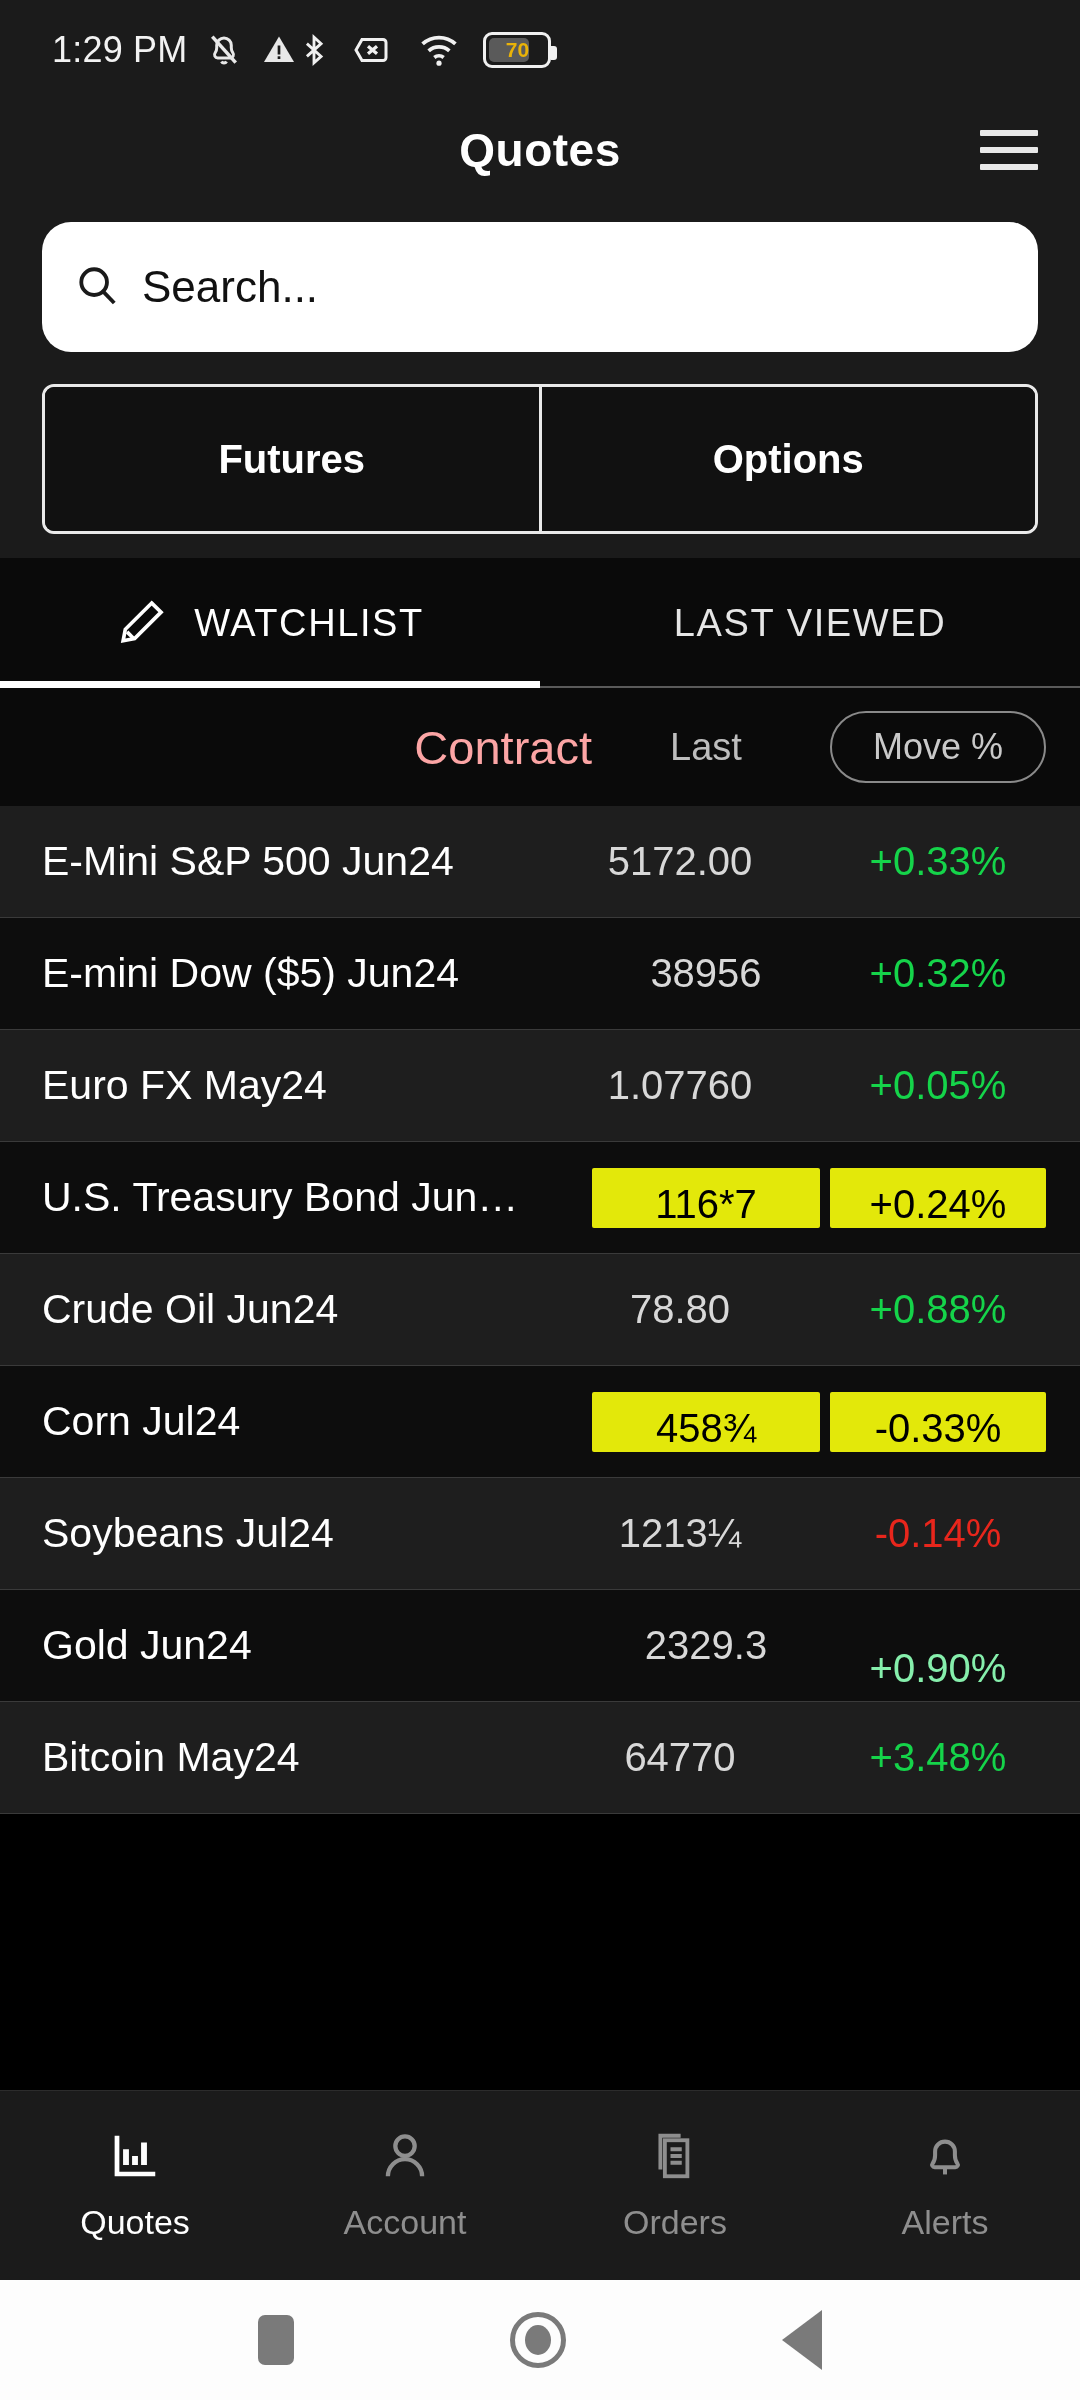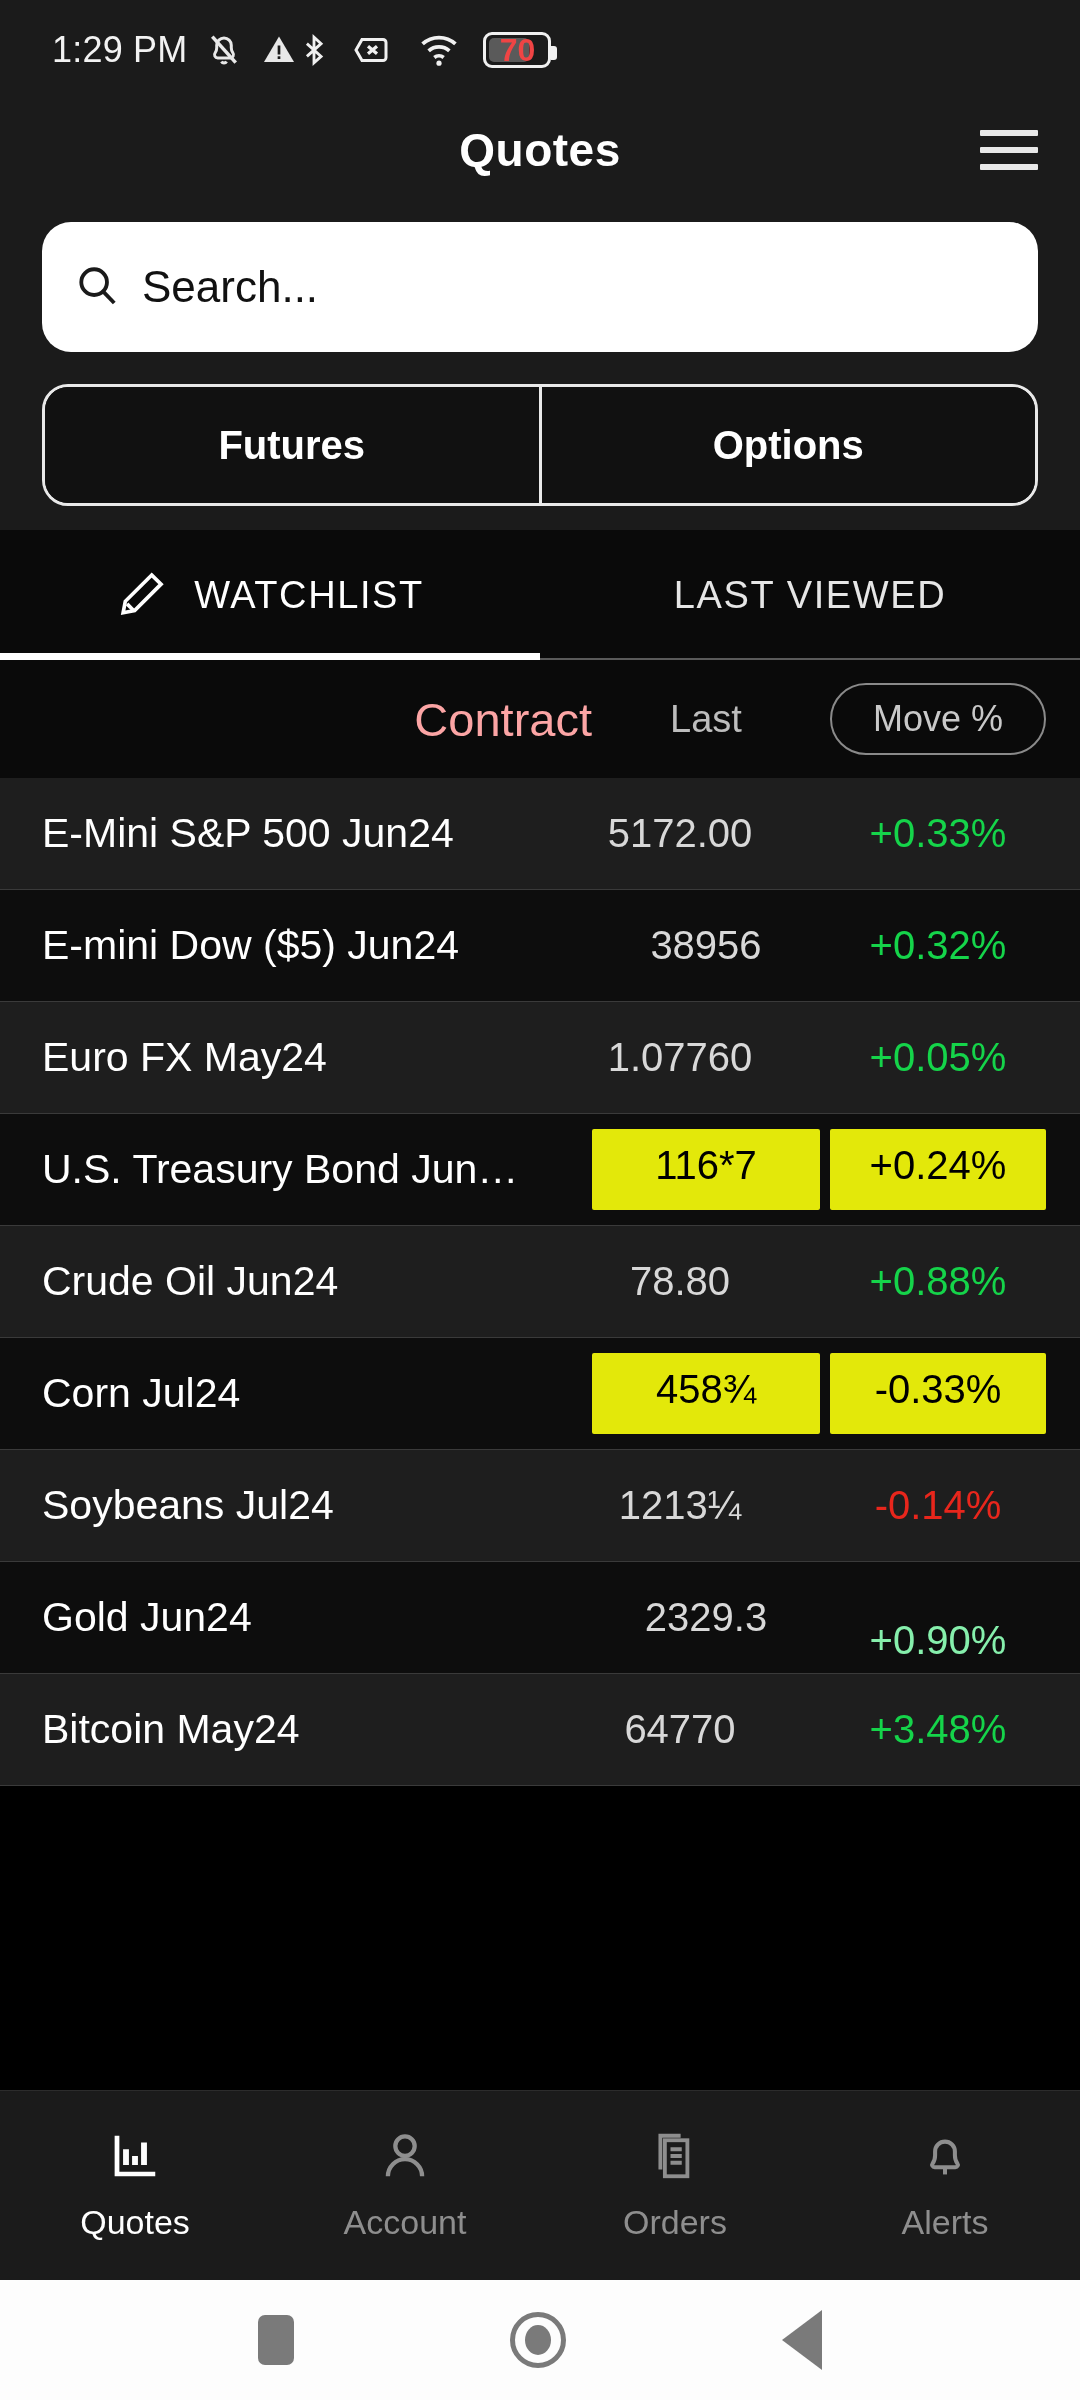--- a/index.html
+++ b/index.html
@@ -23,21 +23,21 @@
   .sb-icon { display:flex; align-items:center; }
   .batt {
     position:relative; width:68px; height:36px; border:3px solid #f0f0f0;
     border-radius:9px; display:flex; align-items:center; justify-content:center;
   }
   .batt:after {
     content:""; position:absolute; right:-9px; top:11px; width:6px; height:14px;
     background:#f0f0f0; border-radius:0 3px 3px 0;
   }
   .batt-fill { position:absolute; left:3px; top:3px; bottom:3px; width:40px; background:#5a5a5a; border-radius:5px; }
-  .batt-num { position:relative; color:#ef4444; font-size:32px; font-weight:bold; z-index:2; }
+  .batt-num { position:relative; color:#eab308; font-size:21px; font-weight:bold; z-index:2; }
 
   
   .appbar {
     height:100px; flex:0 0 100px; background:#1b1b1b;
     display:flex; align-items:center; justify-content:center; position:relative;
   }
   .app-title { color:#fff; font-size:46px; font-weight:bold; letter-spacing:0.5px; }
   .hamburger {
     position:absolute; right:42px; top:50%; transform:translateY(-50%);
     width:58px; height:40px; display:flex; flex-direction:column; justify-content:space-between;
@@ -49,21 +49,21 @@
   .searchwrap { flex:0 0 170px; background:#1b1b1b; padding:22px 42px 18px 42px; }
   .searchbar {
     width:100%; height:130px; background:#fff; border-radius:29px;
     display:flex; align-items:center; padding:0 32px; gap:22px;
   }
   .search-ph { color:#111; font-size:44px; }
 
   
   .segwrap { flex:0 0 160px; background:#1b1b1b; padding:14px 42px 24px 42px; }
   .segment {
-    width:100%; height:122px; border:3px solid #e9e9e9; border-radius:26px;
+    width:100%; height:150px; border:3px solid #e9e9e9; border-radius:12px;
     display:flex; overflow:hidden;justify-content:space-between;
   }
   .seg-btn {
     flex:1; display:flex; align-items:center; justify-content:center;
     color:#fff; font-size:40px; font-weight:bold; cursor:pointer; background:#111111;
   }
   .seg-btn + .seg-btn { border-left:3px solid #e9e9e9; }
 
   
   .tabs { flex:0 0 130px; background:#0a0a0a; display:flex; position:relative; }
@@ -94,21 +94,21 @@
   .row {
     height:112px; display:flex; align-items:center; padding:0 34px 0 42px;
     border-bottom:1px solid #3a3a3a; cursor:pointer;
   }
   .row.odd  { background:#1e1e1e;gap:26px; }
   .row.even { background:#0d0d0d; }
   .r-name { flex:1; color:#fff; font-size:41px; white-space:nowrap; overflow:hidden; }
   .r-last { width:228px; text-align:center; color:#d8d8d8; font-size:40px; }
   .r-move { width:216px; text-align:center; font-size:40px; margin-left:10px; }
   .r-last.hl, .r-move.hl {
-    background:#e3e80a; color:#000; height:81px; line-height:72px; border-radius:2px;
+    background:#e3e80a; color:#000; height:60px; line-height:72px; border-radius:2px;
   }
 
   
   .filler { flex:1 1 auto; background:#000; }
 
   
   .bottomnav {
     flex:0 0 190px; background:#1b1b1b; display:flex; align-items:center;
     border-top:1px solid #2c2c2c;
   }

